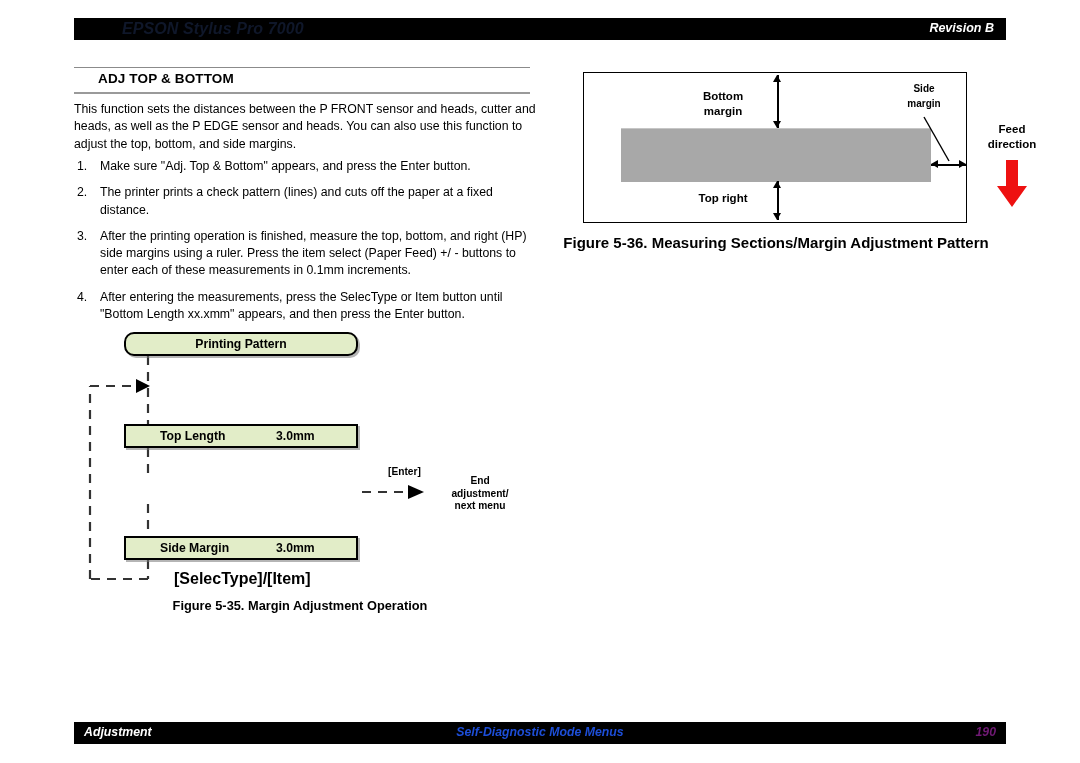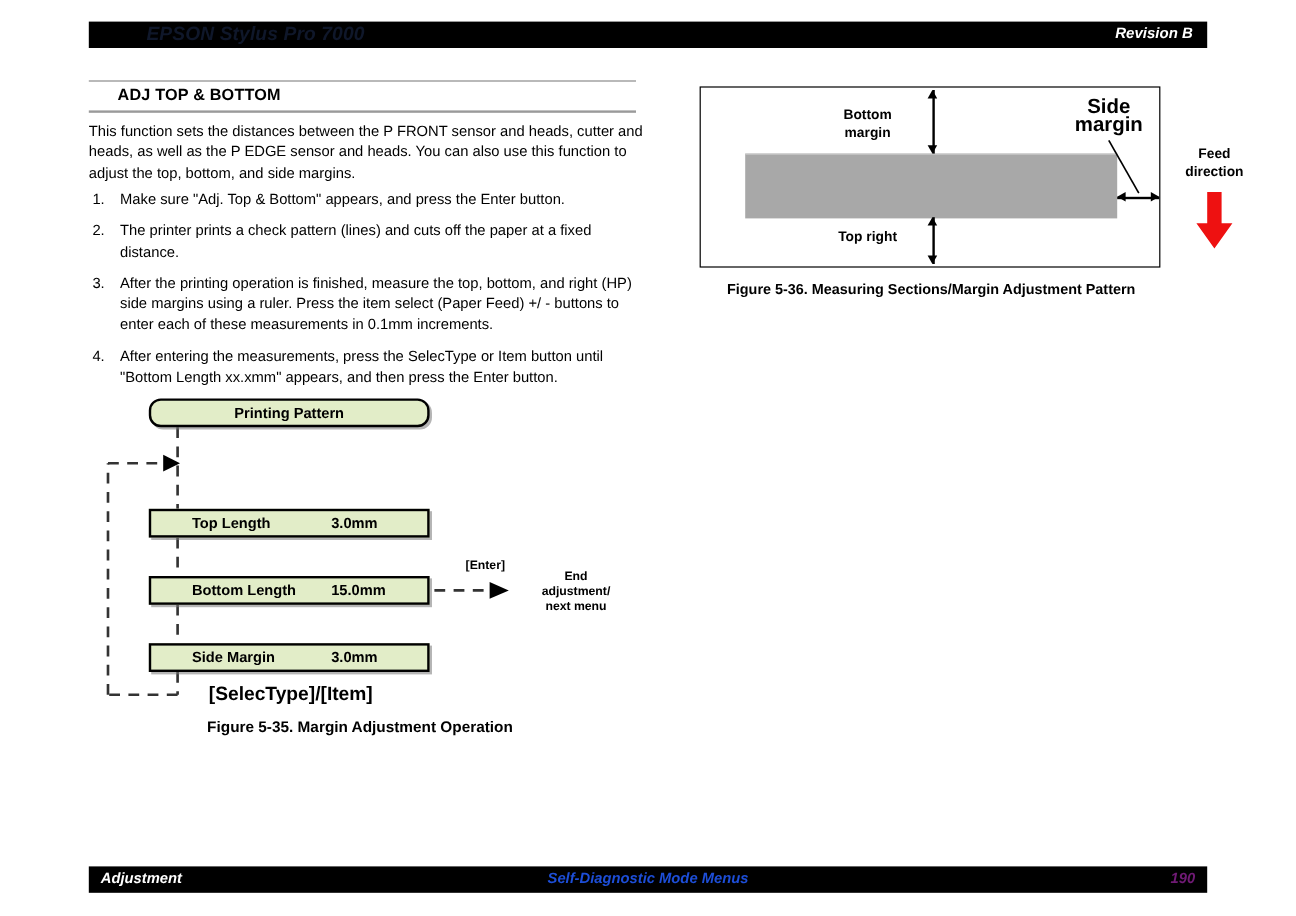--- a/index.html
+++ b/index.html
@@ -194,21 +194,21 @@
     text-align: center;
     font-size: 11.5px;
     font-weight: bold;
   }
   .lbl-side-margin {
     position: absolute;
     left: 306px;
     top: 10px;
     width: 70px;
     text-align: center;
-    font-size: 17px;
+    font-size: 10px;
     font-weight: bold;
     line-height: 14.5px;
   }
   .side-leader {
     position: absolute;
     left: 340px;
     top: 44px;
     width: 34px;
     height: 46px;
     overflow: visible;
@@ -230,21 +230,21 @@
     width: 32px;
     height: 48px;
   }
 
   .fig36-caption {
     position: absolute;
     left: 556px;
     top: 234px;
     width: 440px;
     text-align: center;
-    font-size: 12px;
+    font-size: 15px;
     font-weight: bold;
     white-space: nowrap;
   }
 
   
   .fig35-wrap {
     position: absolute;
     left: 74px;
     top: 328px;
     width: 460px;
@@ -471,24 +471,20 @@
 
   <div class="flow-box box-printing">
     <div class="single">Printing Pattern</div>
   </div>
 
   <div class="flow-box box-top">
     <div class="lab">Top Length</div>
     <div class="val">3.0mm</div>
   </div>
 
-  <div class="flow-box box-bottom">
-    <div class="lab">Bottom Length</div>
-    <div class="val">15.0mm</div>
-  </div>
 
   <div class="flow-box box-side">
     <div class="lab">Side Margin</div>
     <div class="val">3.0mm</div>
   </div>
 
   <div class="lbl-enter">[Enter]</div>
   <div class="lbl-end">
     <div>End</div>
     <div>adjustment/</div>

